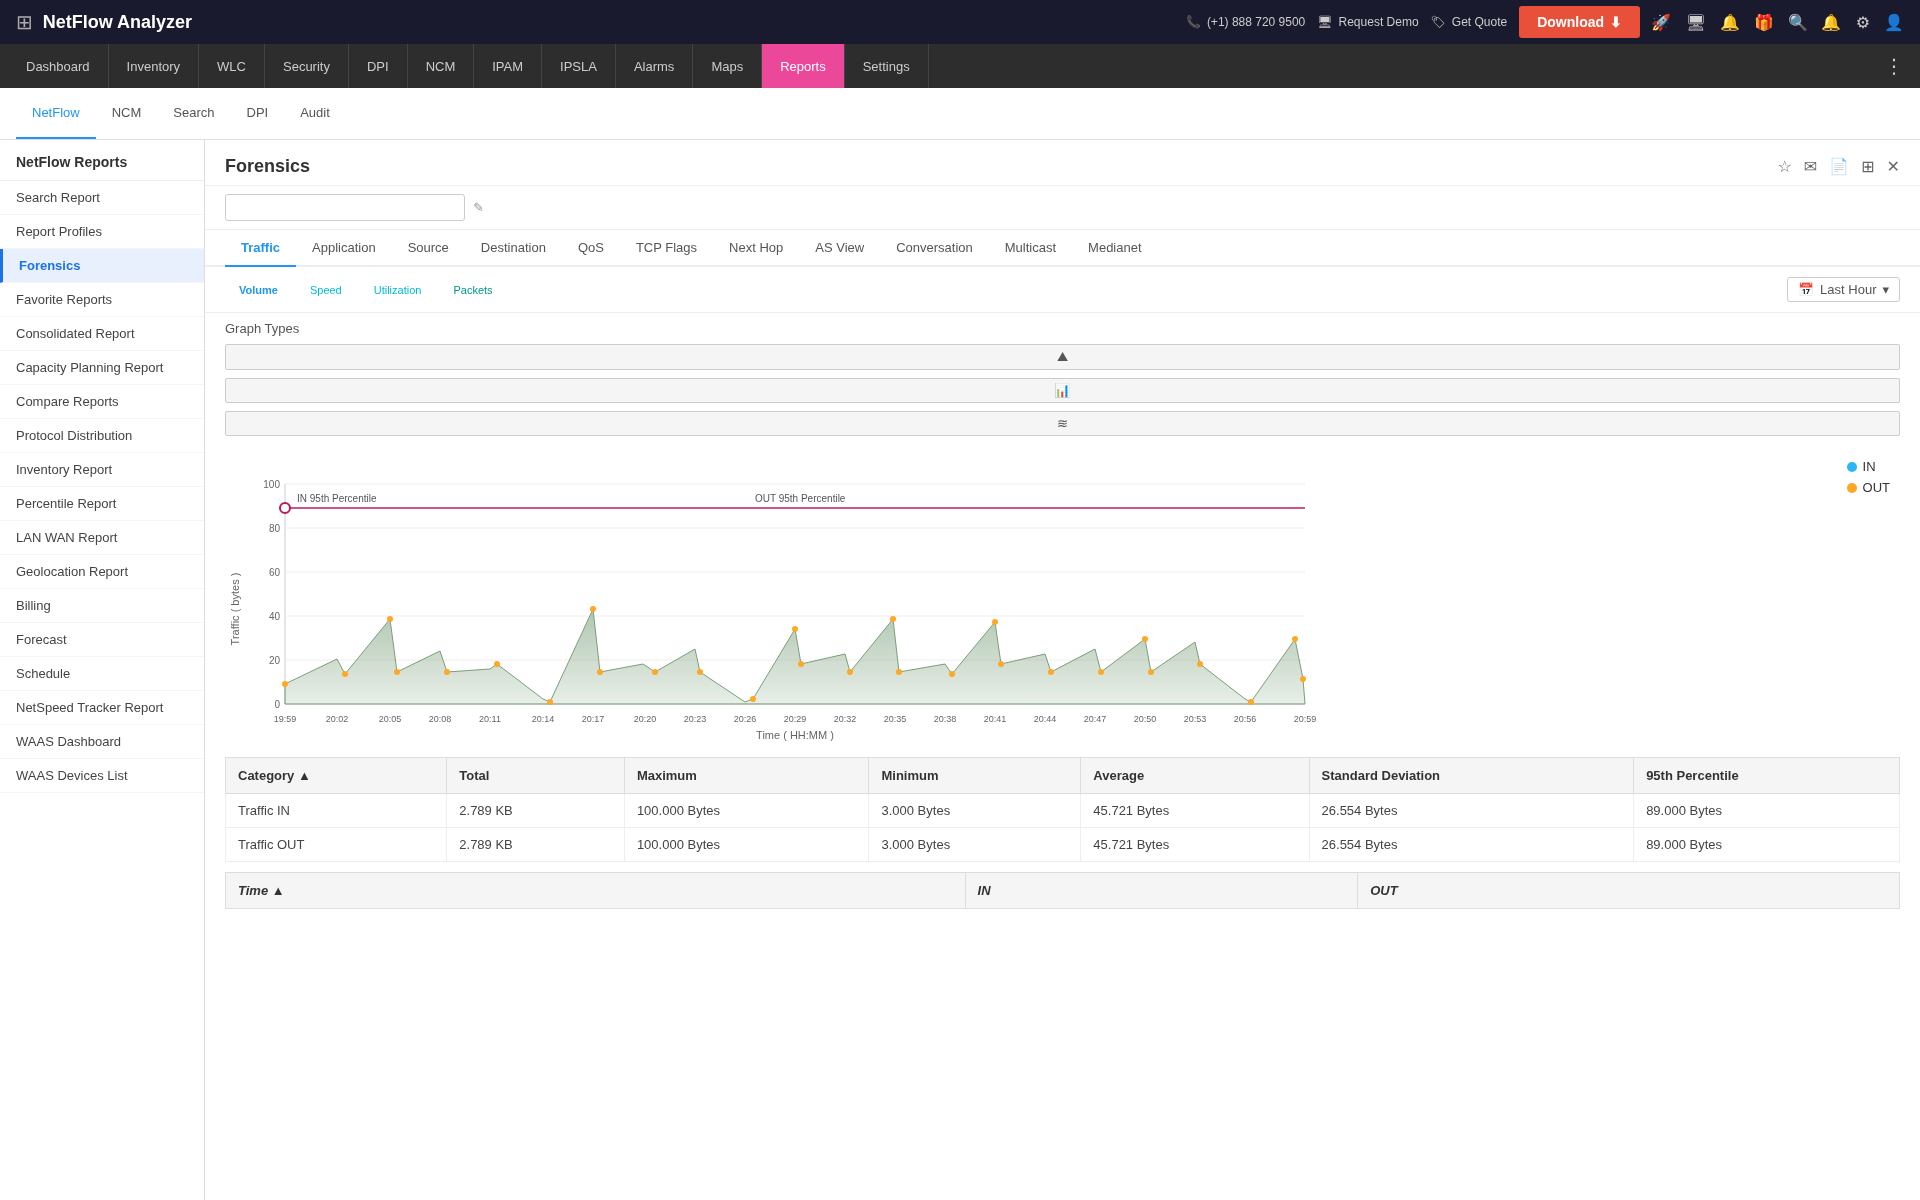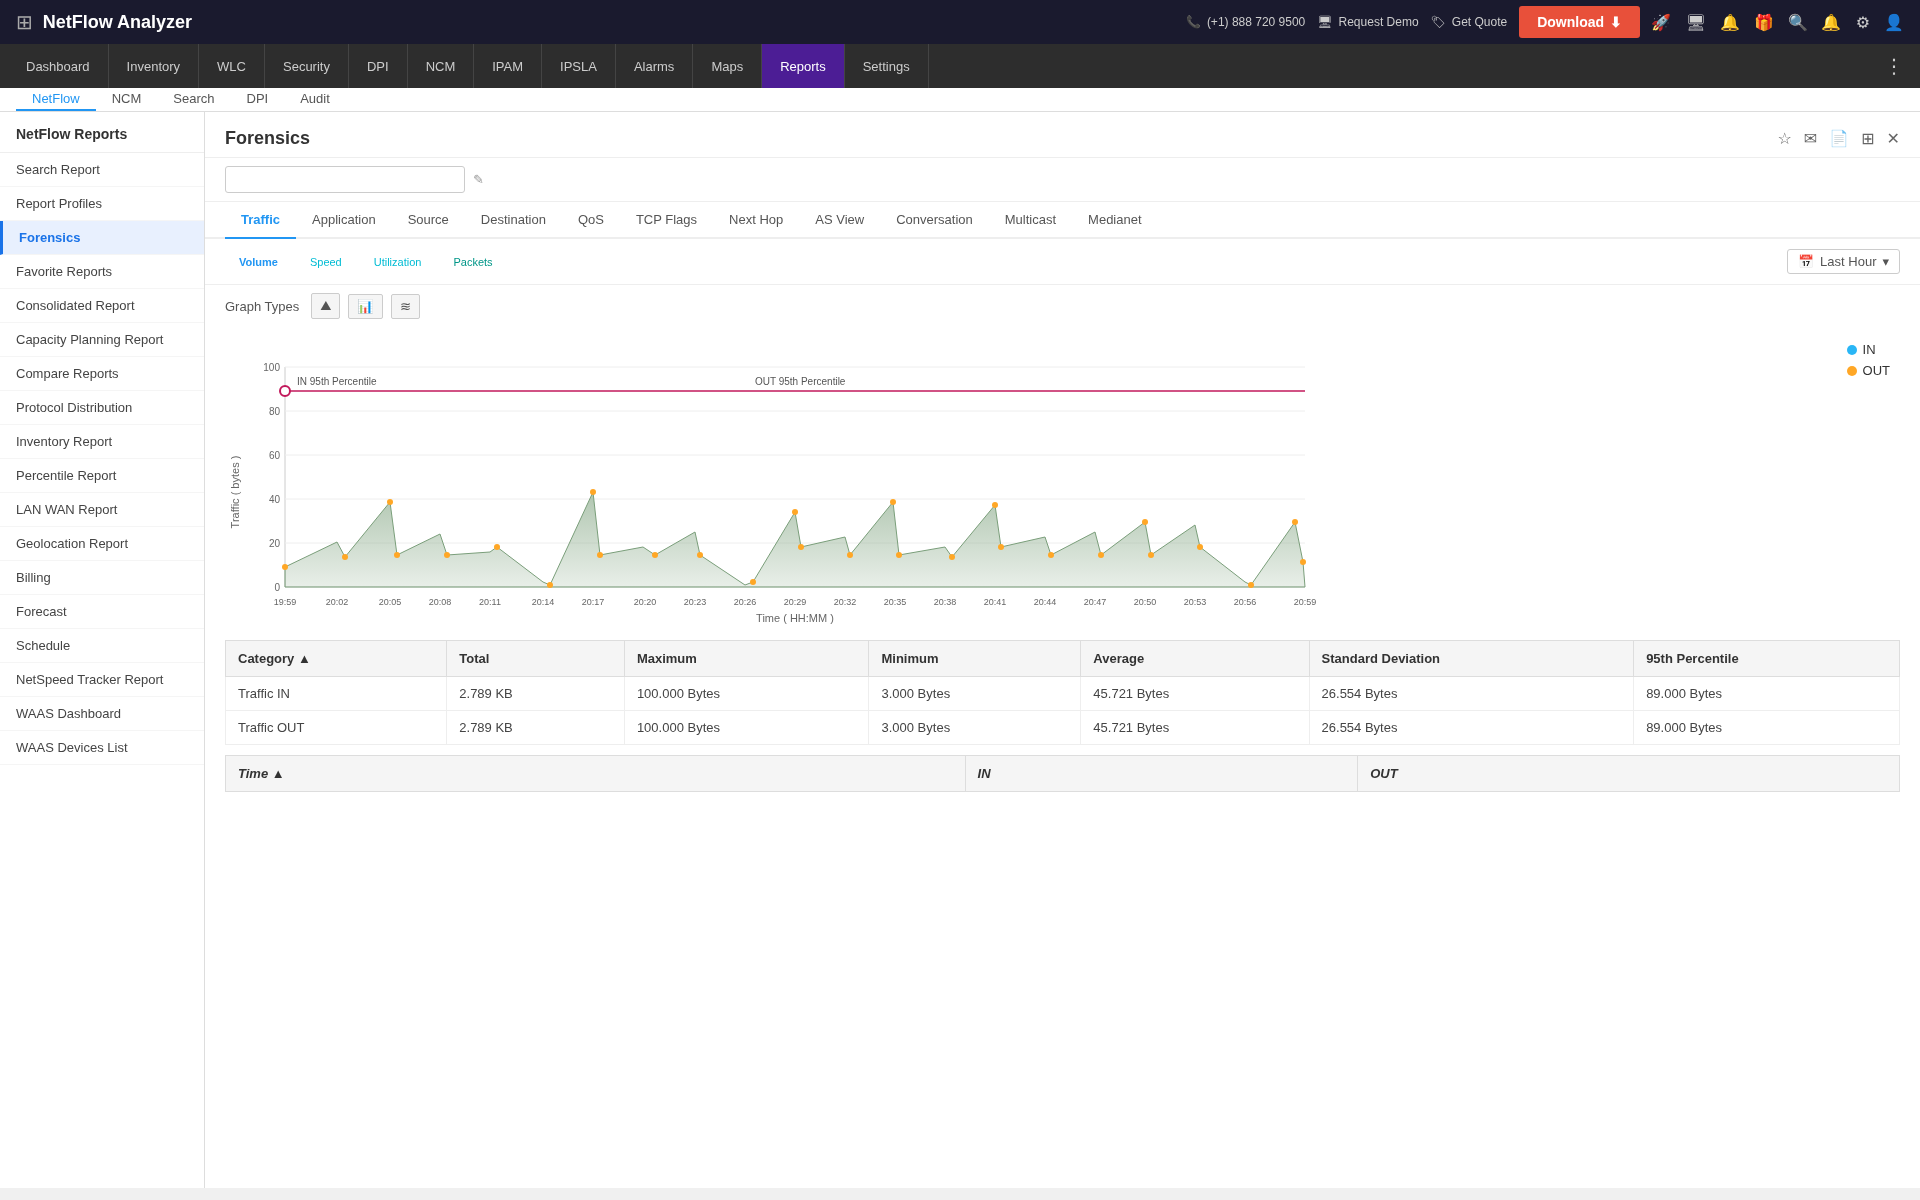--- a/index.html
+++ b/index.html
@@ -48,28 +48,28 @@
     .nav-item {
       color: #ccc;
       padding: 0 18px;
       display: flex;
       align-items: center;
       cursor: pointer;
       font-size: 13px;
       border-right: 1px solid #444;
       transition: background 0.2s;
     }
-    .nav-item.active { background: #4c1d95; color: #fff; }
+    .nav-item.active { background: #ec4899; color: #fff; }
     .nav-dots { color: #ccc; font-size: 20px; cursor: pointer; padding: 0 8px; }
 
     
     .sub-nav {
       background: #fff;
       border-bottom: 1px solid #ddd;
-      height: 24px;
+      height: 52px;
       display: flex;
       align-items: stretch;
       padding: 0 16px;
     }
     .sub-nav-item {
       color: #555;
       padding: 0 16px;
       display: flex;
       align-items: center;
       cursor: pointer;
@@ -186,22 +186,22 @@
       padding: 4px 10px;
       cursor: pointer;
       font-size: 13px;
       color: #555;
     }
 
     
     .graph-types-row {
       padding: 8px 20px;
       display: flex;
-      align-items: center;
       gap: 8px;
+      flex-direction: column;
     }
     .graph-types-label { font-size: 13px; color: #555; margin-right: 4px; }
     .graph-type-btn {
       border: 1px solid #ccc;
       background: #f5f5f5;
       padding: 4px 8px;
       cursor: pointer;
       border-radius: 2px;
       color: #555;
     }

